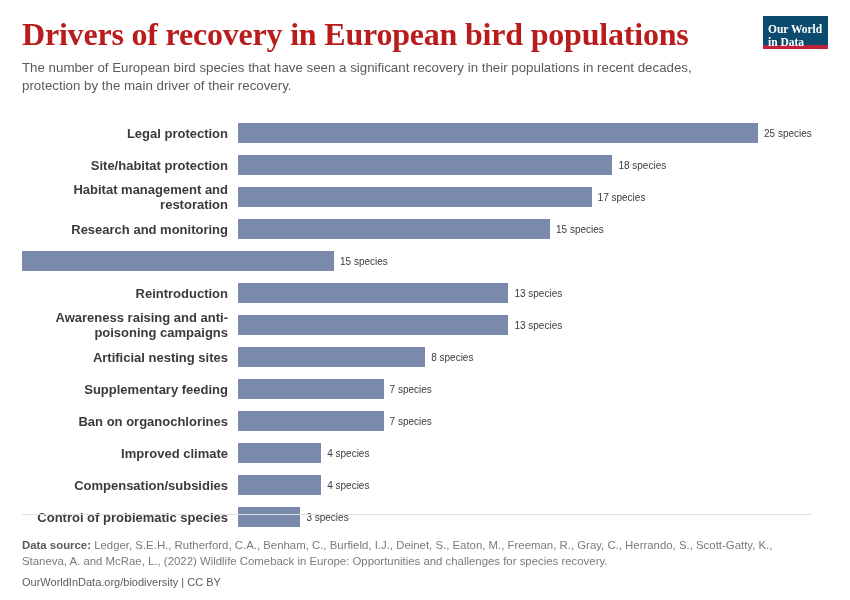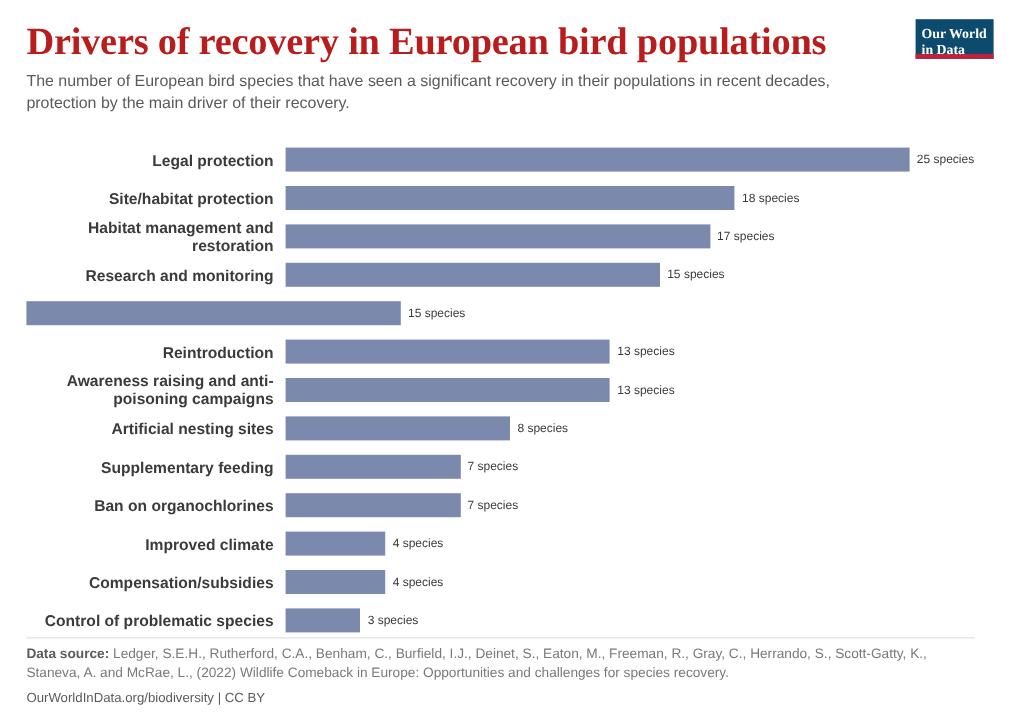--- a/index.html
+++ b/index.html
@@ -94,21 +94,21 @@
     white-space: nowrap;
   }
 
   
   .footer {
     position: absolute;
     left: 22px;
     right: 38px;
     bottom: 12px;
     border-top: 1px solid #e0e0e0;
-    padding-top: 5px;
+    padding-top: 22px;
   }
   .source {
     font-size: 11.4px;
     line-height: 1.45;
     color: #7a7a7a;
     margin: 0 0 6px 0;
     max-width: 800px;
   }
   .source .lbl {
     font-weight: bold;

